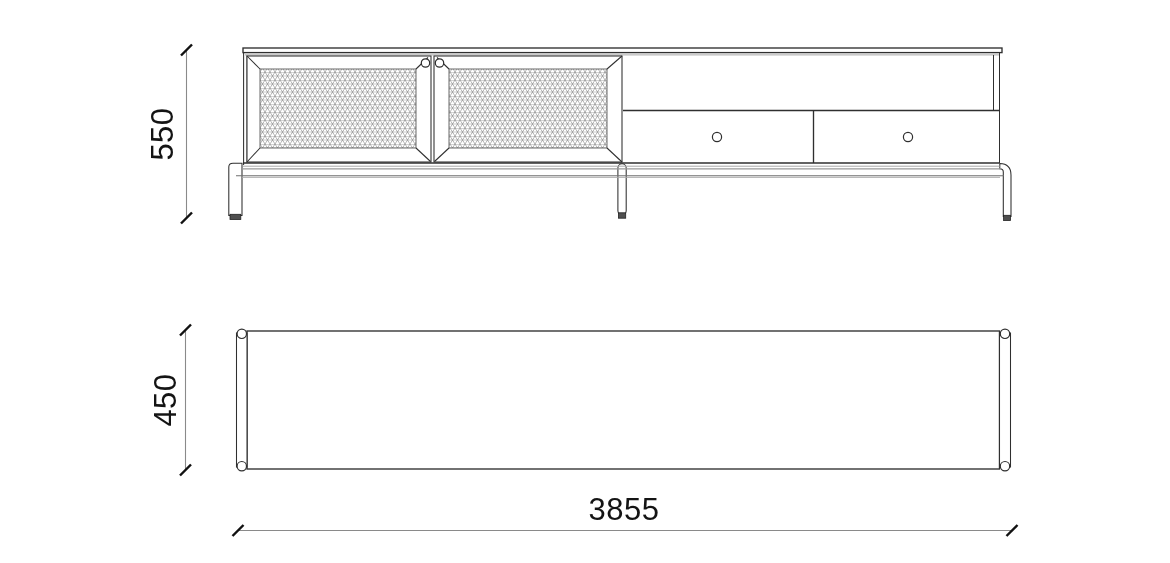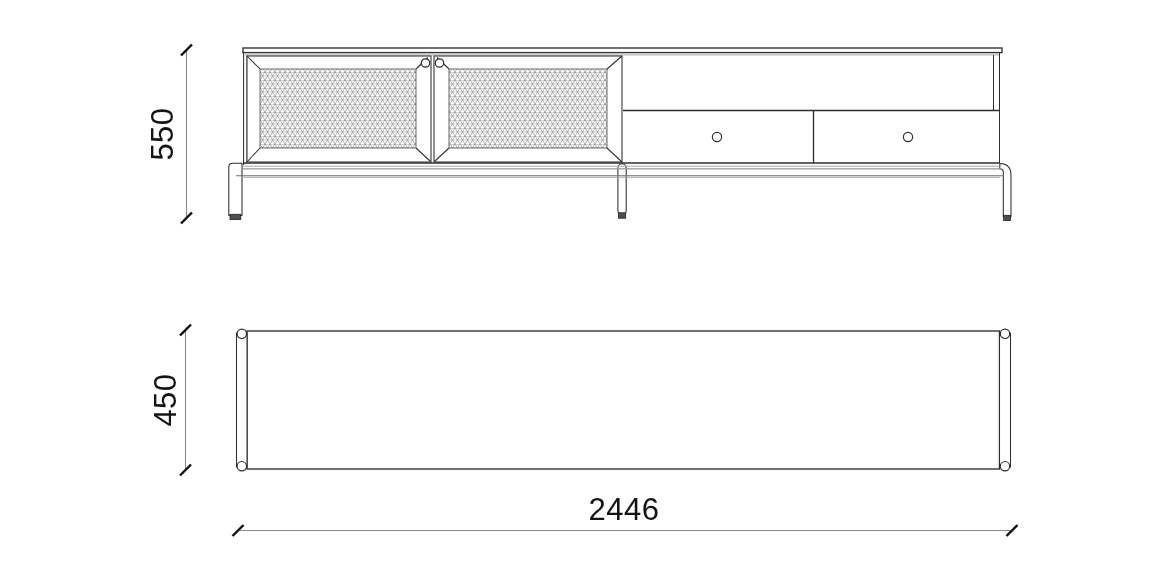--- a/index.html
+++ b/index.html
@@ -159,14 +159,14 @@
         <line class="tick" x1="232.5" y1="536" x2="243.5" y2="525"></line>
         <line class="tick" x1="1006.5" y1="536" x2="1017.5" y2="525"></line>
       </g>
     </g>
   </svg>
 
   <span class="dim-label rot" style="left:163px;top:134px">550</span>
 
   <span class="dim-label rot" style="left:166px;top:400px">450</span>
 
-  <span class="dim-label" style="left:624px;top:510px">2446</span>
+  <span class="dim-label" style="left:624px;top:510px">3855</span>
 </div>
 
 </body></html>

